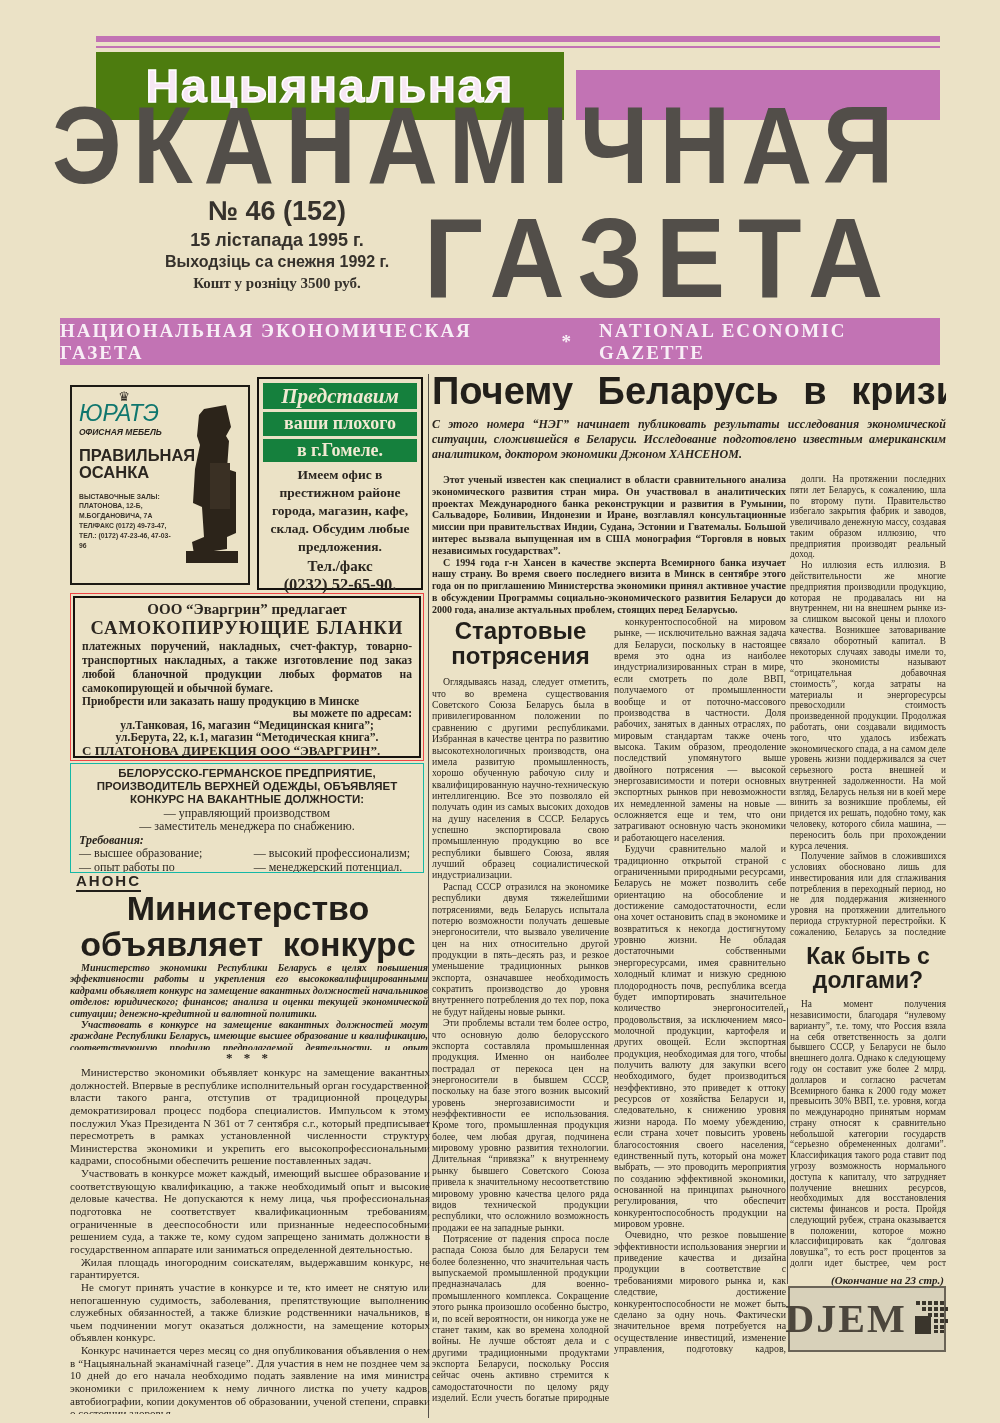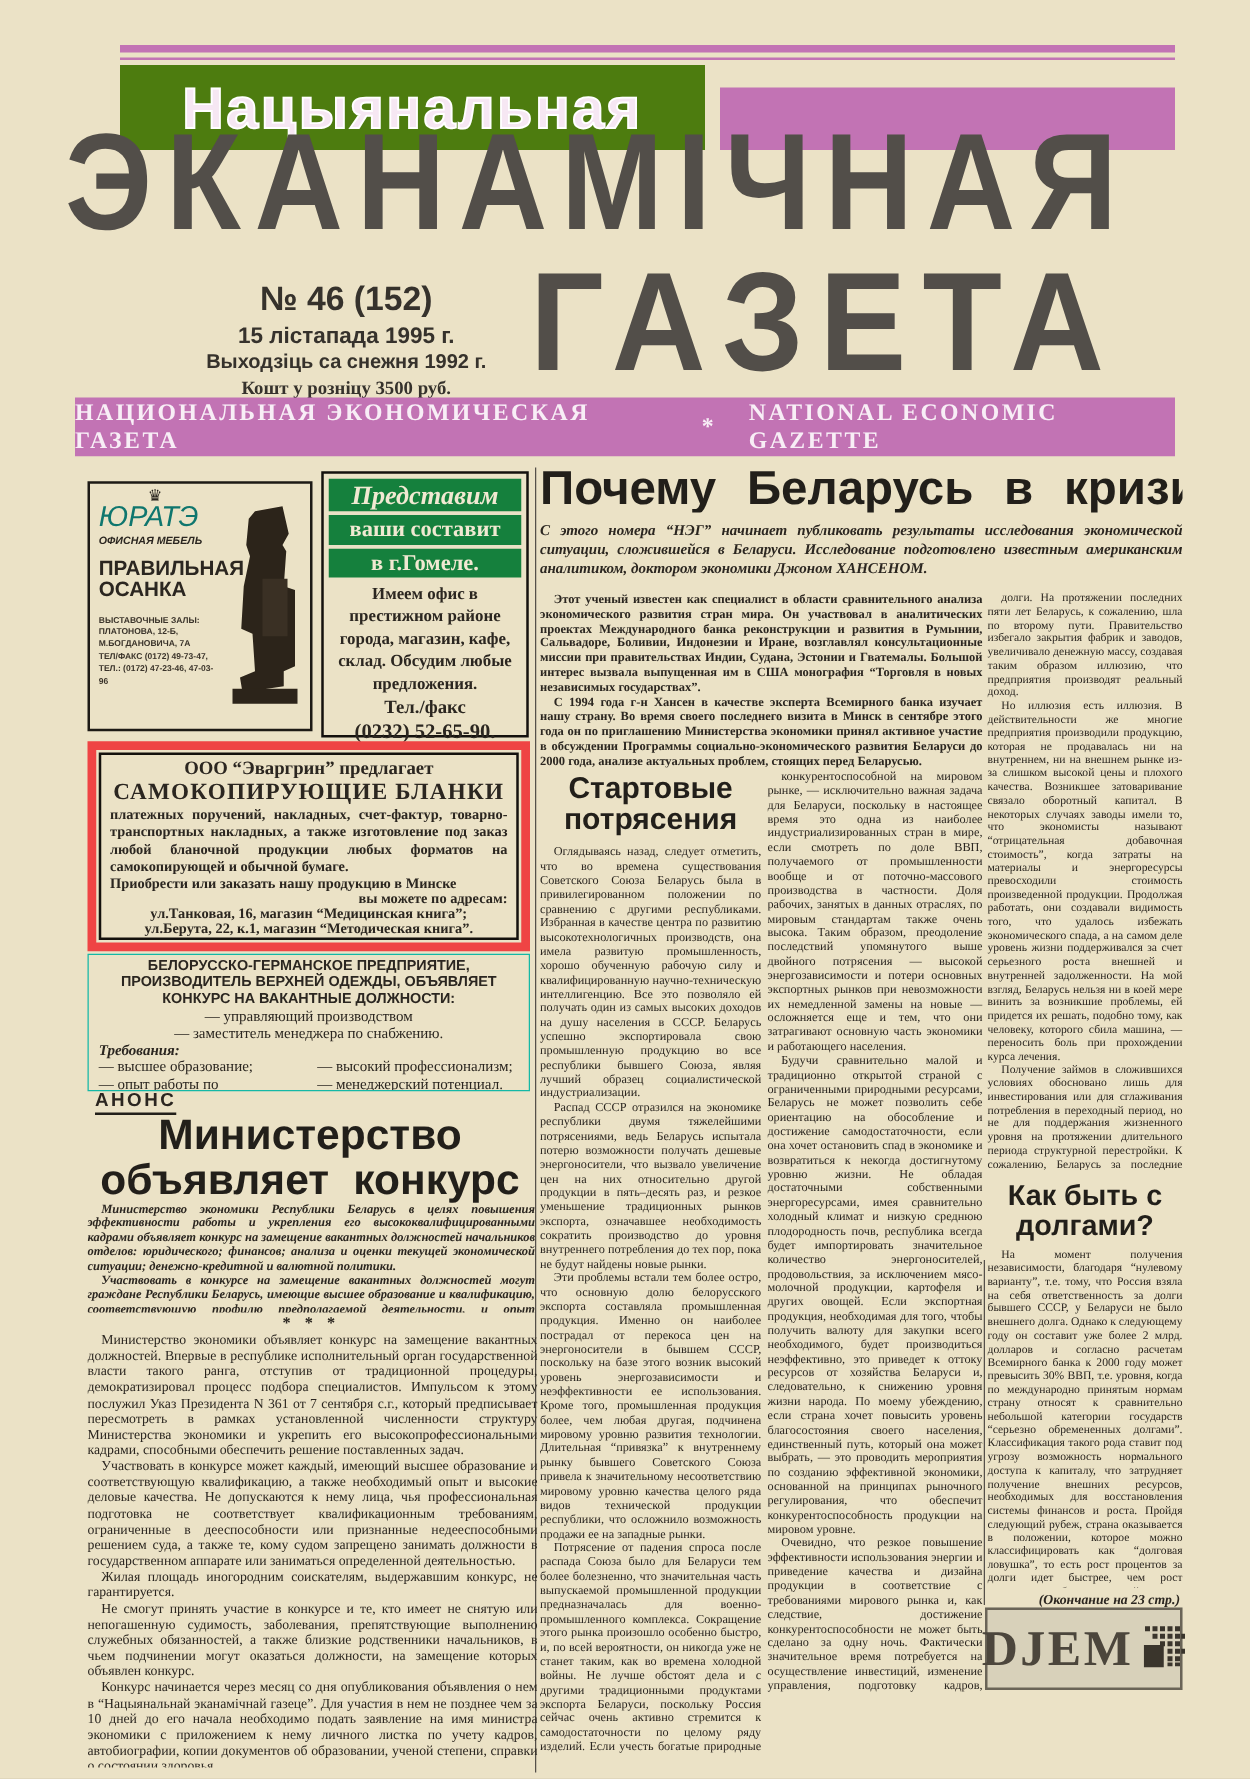--- a/index.html
+++ b/index.html
@@ -26,21 +26,21 @@
     position:absolute;left:52px;top:90px;width:900px;white-space:nowrap;overflow:hidden;
     font-family:"Liberation Sans",sans-serif;font-weight:800;font-size:98px;line-height:1;
     letter-spacing:11px;color:#524e49;transform:scaleY(1.12);transform-origin:top left;
   }
   .mast-title2{
     position:absolute;left:424px;top:202px;width:522px;white-space:nowrap;overflow:hidden;
     font-family:"Liberation Sans",sans-serif;font-weight:800;font-size:104px;line-height:1;
     letter-spacing:13px;color:#524e49;transform:scaleY(1.08);transform-origin:top left;
   }
   .issue-block{position:absolute;left:138px;top:196px;width:278px;text-align:center;color:#36322c;}
-  .issue-number{font-family:"Liberation Sans",sans-serif;font-weight:800;font-size:27px;margin-bottom:3px;margin-top:28px;}
+  .issue-number{font-family:"Liberation Sans",sans-serif;font-weight:800;font-size:27px;margin-bottom:3px;}
   .issue-date{font-family:"Liberation Sans",sans-serif;font-weight:700;font-size:18px;margin-bottom:2px;}
   .issue-since{font-family:"Liberation Sans",sans-serif;font-weight:700;font-size:16px;margin-bottom:4px;}
   .issue-price{font-weight:700;font-size:15px;}
   .subtitle-band{
     position:absolute;left:60px;top:318px;width:880px;height:47px;background:#c273b4;
     display:flex;align-items:center;justify-content:center;gap:26px;
     color:#f8eef6;font-weight:700;font-size:19px;letter-spacing:2px;
   }
 
   
@@ -65,21 +65,21 @@
     position:absolute;left:257px;top:377px;width:166px;height:213px;border:2px solid #14110d;
     padding:4px;text-align:center;
   }
   .gomel-strip{background:#15803d;color:#f1e9d2;margin-bottom:3px;padding:1px 2px;}
   .gomel-strip.s1{font-style:italic;font-weight:700;font-size:21px;line-height:1.15;}
   .gomel-strip.s2{font-weight:700;font-size:18px;line-height:1.2;}
   .gomel-body{font-weight:700;font-size:13.5px;line-height:1.32;margin-top:4px;}
   .gomel-phone-label{font-weight:700;font-size:15px;margin-top:3px;}
   .gomel-phone{font-weight:700;font-size:16.5px;}
 
-  .ad-evargrin{position:absolute;left:70px;top:593px;width:354px;height:168px;border:7px solid #ef4444;padding:2px;}
+  .ad-evargrin{position:absolute;left:70px;top:593px;width:354px;height:168px;border:1px solid #ef4444;padding:2px;}
   .ad-evargrin .inner{border:2px solid #14110d;height:100%;padding:3px 7px;font-weight:700;overflow:hidden;}
   .ev-line1{text-align:center;font-size:15px;}
   .ev-line2{text-align:center;font-size:18.5px;letter-spacing:1px;}
   .ev-body{font-size:11.5px;line-height:1.22;text-align:justify;}
   .ev-order1{font-size:11.5px;}
   .ev-order2{font-size:11.5px;text-align:right;}
   .ev-addr{font-size:11.5px;text-align:center;}
   .ev-sign{font-size:13px;}
 
   .ad-vacancy{position:absolute;left:70px;top:763px;width:354px;height:110px;border:1px solid #14b8a6;padding:3px 8px;overflow:hidden;}
@@ -187,21 +187,21 @@
       <svg width="68" height="176" viewBox="0 0 68 176" aria-hidden="true">
         <path fill="#2c241a" d="M30 6 L52 2 L57 24 L52 33 L55 38 L53 66 L62 69 L62 130 L53 134 L53 146 L20 151 L18 139 L30 134 L28 104 L19 100 L21 66 L26 42 L23 33 L25 12 Z"></path>
         <rect x="12" y="148" width="52" height="12" fill="#2c241a"></rect>
         <rect x="36" y="60" width="20" height="46" fill="#3a3024"></rect>
       </svg>
     </div>
   </div>
 
   <div class="ad-gomel" data-name="ad-gomel">
     <div class="gomel-strip s1" data-name="ad-gomel-header-line">Представим</div>
-    <div class="gomel-strip s2" data-name="ad-gomel-header-line">ваши составит</div>
+    <div class="gomel-strip s2" data-name="ad-gomel-header-line">ваши плохого</div>
     <div class="gomel-strip s2" data-name="ad-gomel-header-line">в г.Гомеле.</div>
     <div class="gomel-body" data-name="ad-gomel-body">Имеем офис в престижном районе города, магазин, кафе, склад. Обсудим любые предложения.</div>
     <div class="gomel-phone-label" data-name="ad-gomel-phone-label">Тел./факс</div>
     <div class="gomel-phone" data-name="ad-gomel-phone">(0232) 52-65-90.</div>
   </div>
 
   <div class="ad-evargrin" data-name="ad-evargrin">
     <div class="inner" data-name="ad-evargrin-inner">
       <div class="ev-line1" data-name="ad-evargrin-intro">ООО “Эваргрин” предлагает</div>
       <div class="ev-line2" data-name="ad-evargrin-product">САМОКОПИРУЮЩИЕ БЛАНКИ</div>

